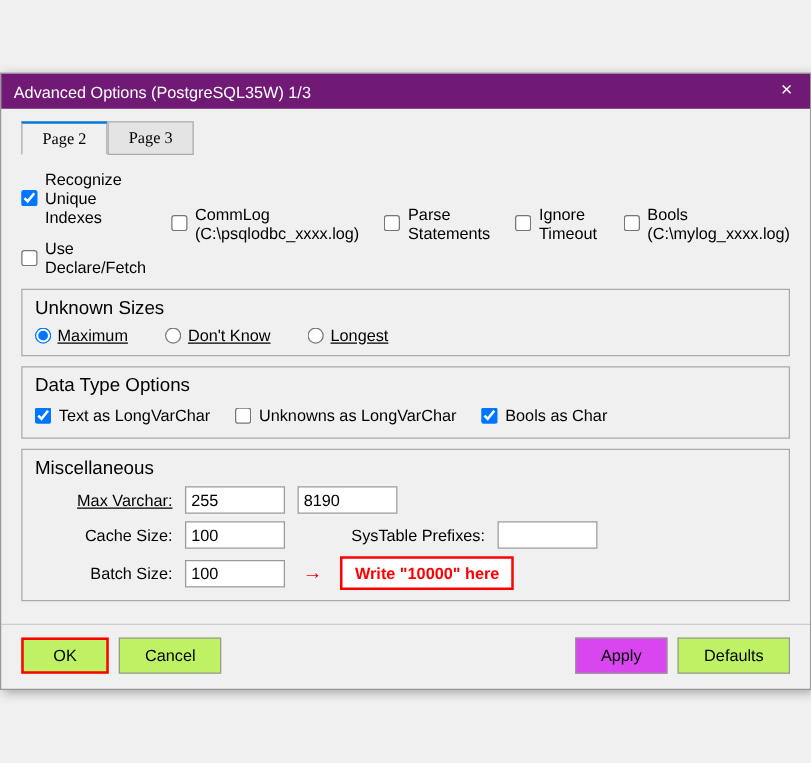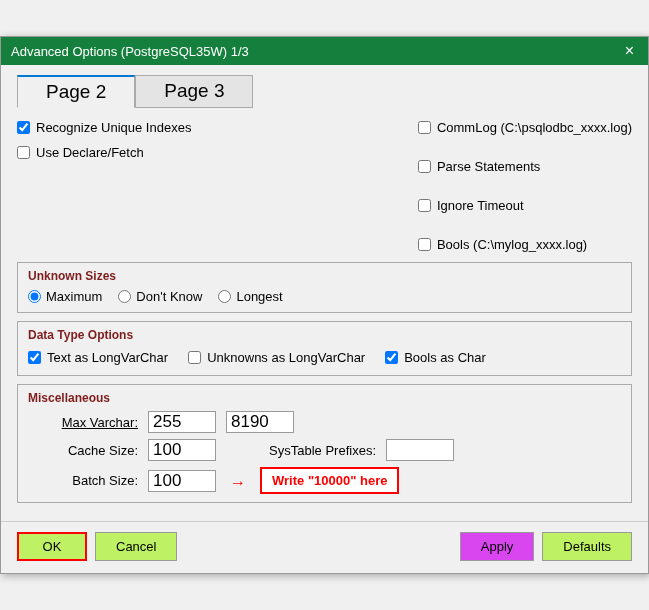--- a/index.html
+++ b/index.html
@@ -12,21 +12,21 @@
       justify-content: center;
       height: 100vh;
     }
     .dialog {
       width: 649px;
       background: #f0f0f0;
       border: 1px solid #999;
       box-shadow: 2px 2px 8px rgba(0,0,0,0.3);
     }
     .title-bar {
-      background: #15803d;
+      background: #701a75;
       color: white;
       padding: 6px 10px;
       display: flex;
       justify-content: space-between;
       align-items: center;
       font-size: 13px;
     }
     .title-bar-close {
       cursor: pointer;
       font-size: 16px;
@@ -38,25 +38,26 @@
     }
     .dialog-body {
       padding: 10px 16px 10px 16px;
     }
     .tabs-row {
       display: flex;
       gap: 0;
       margin-bottom: 10px;
     }
     .tab {
-      padding: 4px 28px;
+      padding: 4px 16px;
       border: 1px solid #aaa;
       background: #f0f0f0;
       cursor: pointer;
-      font-size: 19px;
+      font-size: 13px;
+      font-family: Liberation Serif, serif;
     }
     .tab.active {
       border-bottom: 1px solid #f0f0f0;
       border-top: 2px solid #0078d4;
       background: #f0f0f0;
       font-weight: normal;
     }
     .tab:not(.active) {
       background: #e4e4e4;
     }
@@ -76,48 +77,49 @@
       cursor: pointer;
     }
 
     .section-box {
       border: 1px solid #aaa;
       padding: 6px 10px 8px 10px;
       margin-bottom: 8px;
       position: relative;
     }
     .section-legend {
-      font-size: 12px;
-      font-weight: bold;
+      font-size: 15px;
+      font-weight: normal;
       margin-bottom: 6px;
-      color: #7f1d1d;
+      color: #000000;
     }
     .radio-row {
       display: flex;
       align-items: center;
-      gap: 16px;
+      gap: 30px;
+      text-decoration: underline;
     }
     .radio-item {
       display: flex;
       align-items: center;
       gap: 5px;
     }
     .radio-item label { cursor: pointer; }
     input[type="radio"] { cursor: pointer; }
 
     .datatype-row {
       display: flex;
       align-items: center;
       gap: 20px;
     }
     .misc-input {
       border: 1px solid #999;
       padding: 2px 4px;
-      font-size: 17px;
-      width: 68px;
+      font-size: 13px;
+      width: 80px;
       height: 22px;
       background: white;
     }
     .callout-box {
       border: 2px solid red;
       background: white;
       color: red;
       font-weight: bold;
       font-size: 13px;
       padding: 4px 10px;
@@ -149,21 +151,21 @@
     .btn-ok {
       border: 2px solid red;
       font-weight: normal;
     }
     .btn-apply {
       background: #d946ef;
     }
     .spacer { flex: 1; }
     .right-col-checks {
       display: flex;
-      flex-direction: column;
+      flex-direction: row;
       gap: 20px;
     }
   </style>
 </head>
 <body>
 
 <div class="dialog">
   <div class="title-bar">
     <span>Advanced Options (PostgreSQL35W) 1/3</span>
     <button class="title-bar-close">×</button>

